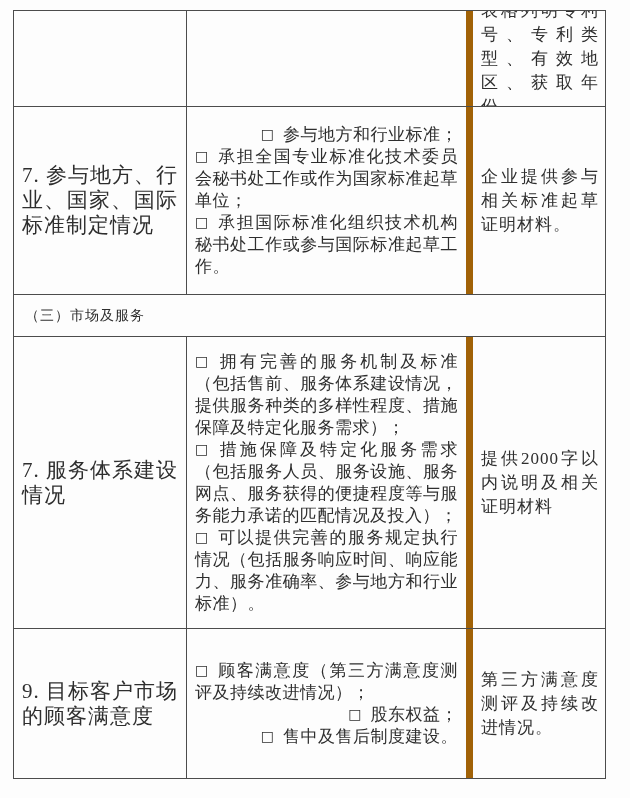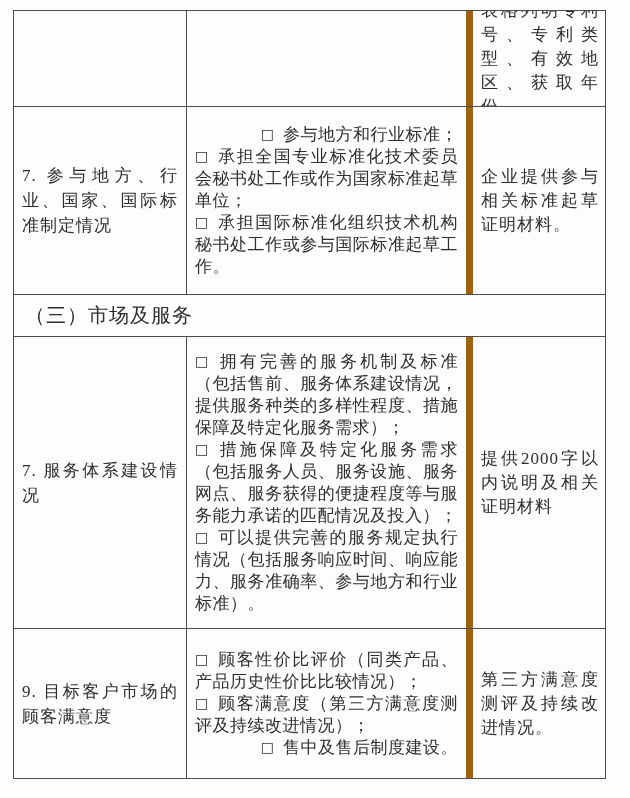--- a/index.html
+++ b/index.html
@@ -37,21 +37,21 @@
     box-sizing: border-box;
     display: flex;
     flex-direction: column;
     justify-content: center;
     padding: 3px 8px;
     overflow: hidden;
   }
   .cell-item {
     width: 173px;
     border-right: 1px solid #4c4c4c;
-    font-size: 17px;
+    font-size: 21px;
     line-height: 25px;
     text-align: justify;
     letter-spacing: 1px;
     justify-content: center;
   }
   .cell-criteria {
     width: 286px;
     border-right: 7px solid #a16207;
     font-size: 17px;
     line-height: 22px;
@@ -76,21 +76,21 @@
     margin-right: 9px;
     transform: translateY(-1px);
     letter-spacing: 0;
   }
   .section-cell {
     width: 100%;
     box-sizing: border-box;
     display: flex;
     align-items: center;
     padding: 0 0 0 11px;
-    font-size: 20px;
+    font-size: 14px;
     letter-spacing: 1px;
   }
   
   .r1 { height: 95px; }
   .r2 { height: 188px; }
   .r3 { height: 42px; }
   .r4 { height: 292px; }
   .r5 { height: 150px; }
 </style>
 </head>
@@ -150,24 +150,24 @@
         <div>提供2000字以内说明及相关证明材料</div>
       </div>
     </div>
 
     <div class="trow r5">
       <div class="cell cell-item">
         <div>9. 目标客户市场的顾客满意度</div>
       </div>
       <div class="cell cell-criteria">
         <div class="check-item">
-          <span class="cb">□</span><span>顾客性价比评价（同类产品、产品历史性价比比较情况）；</span>
+          <span class="cb">□</span><span>顾客满意度（第三方满意度测评及持续改进情况）；</span>
         </div>
         <div class="check-item">
-          <span class="cb">□</span><span>顾客满意度（第三方满意度测评及持续改进情况）；</span>
+          <span class="cb">□</span><span>股东权益；</span>
         </div>
         <div class="check-item">
           <span class="cb">□</span><span>售中及售后制度建设。</span>
         </div>
       </div>
       <div class="cell cell-materials">
         <div>第三方满意度测评及持续改进情况。</div>
       </div>
     </div>
 

